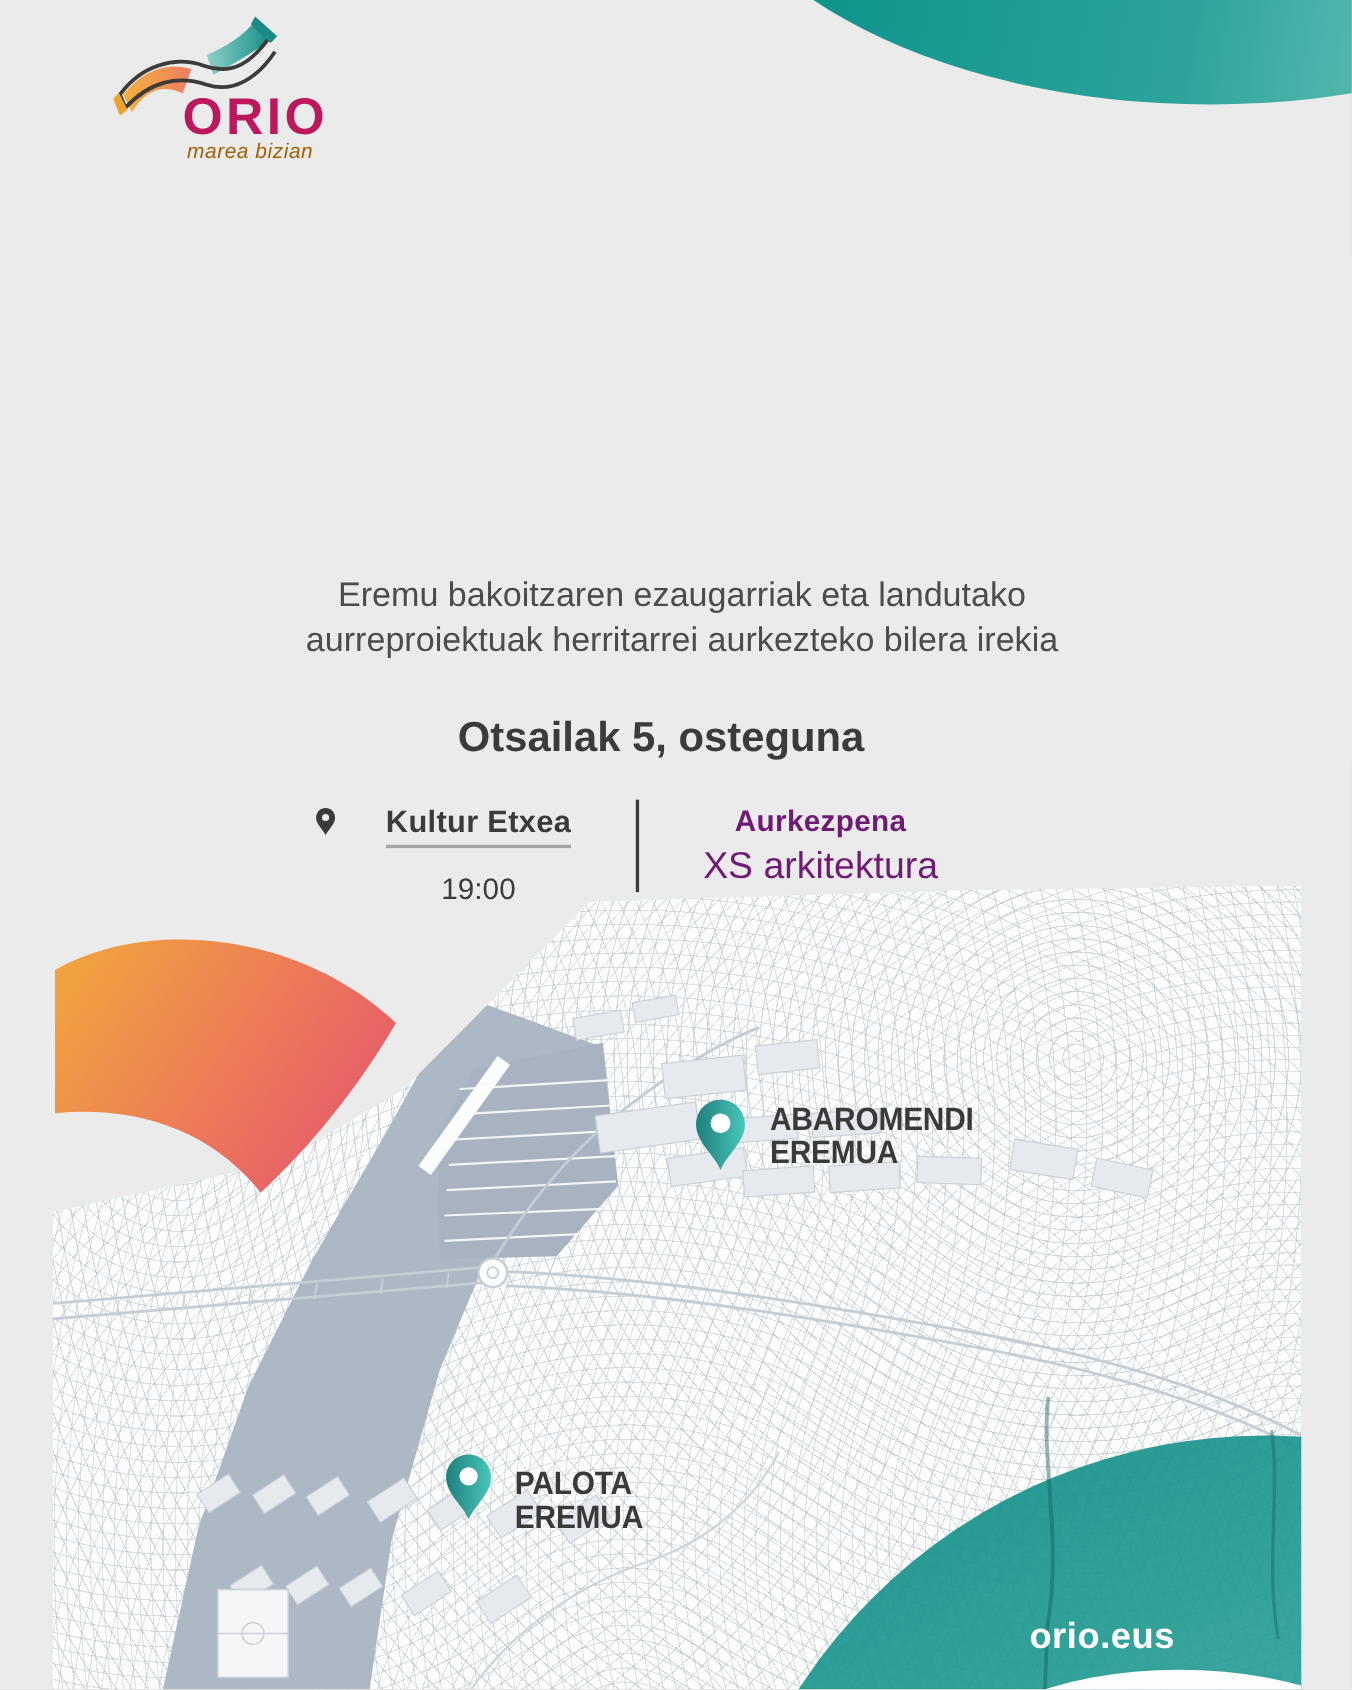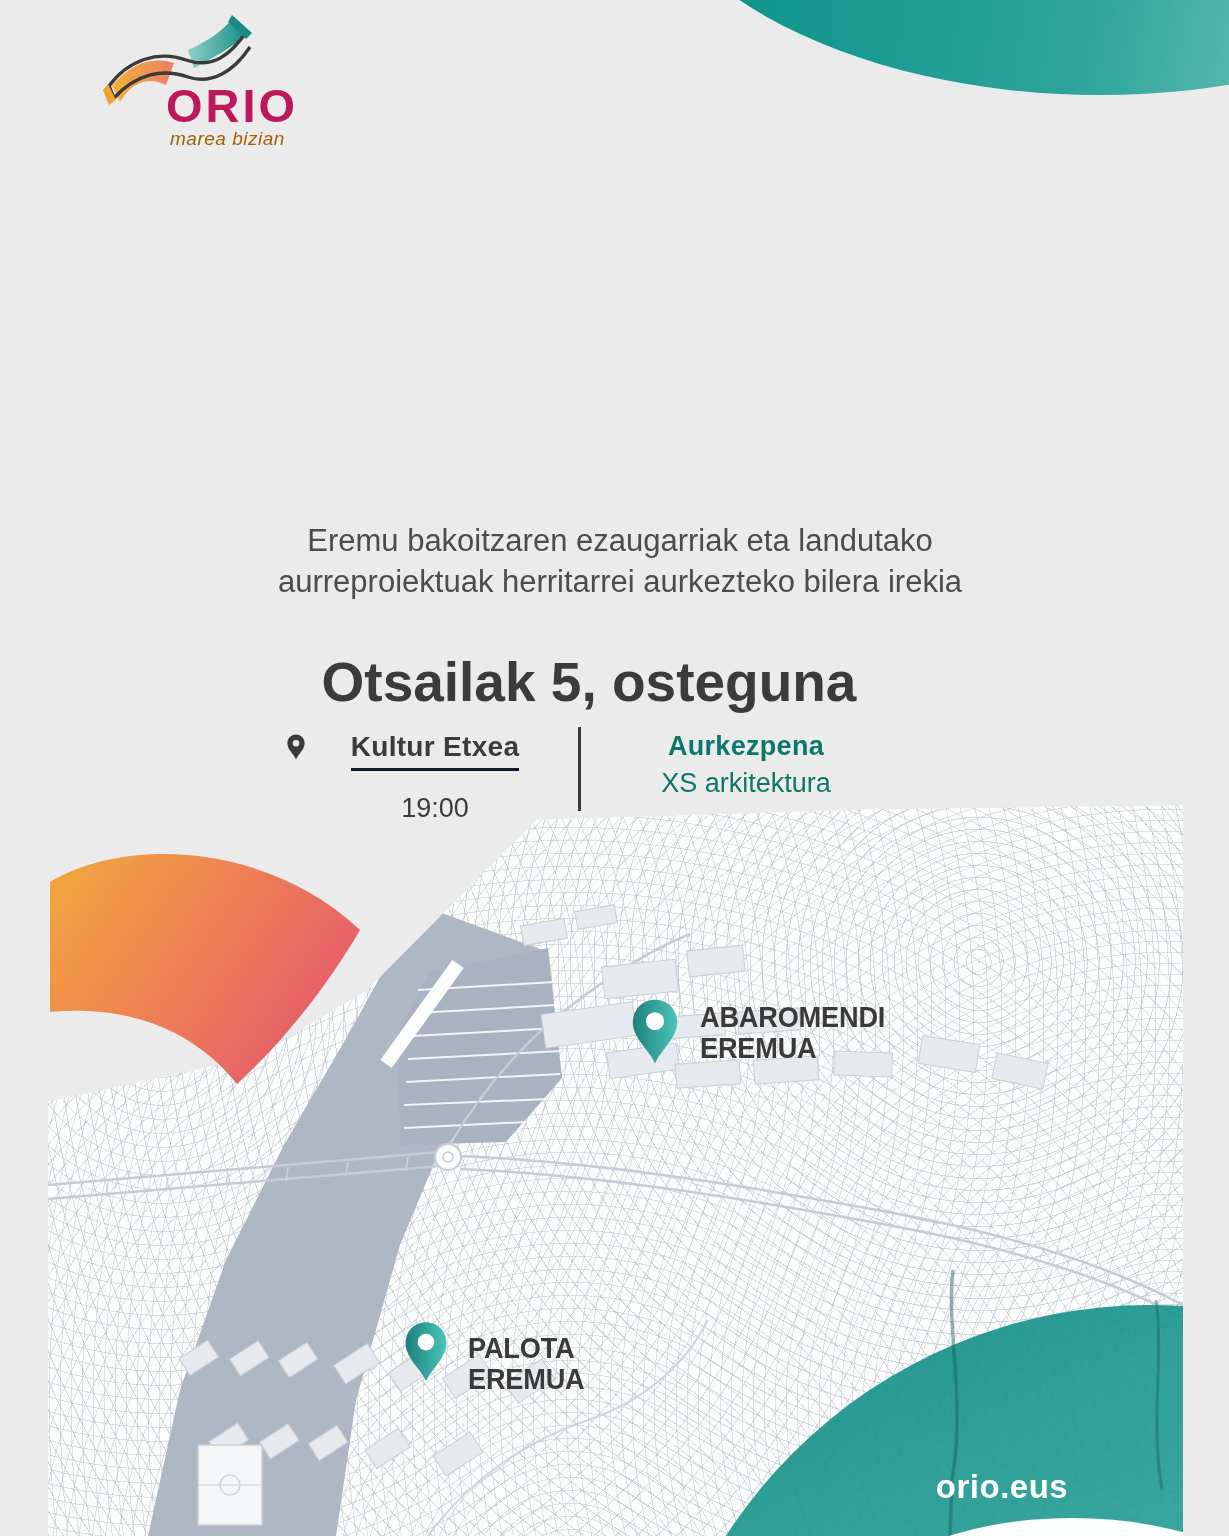--- a/index.html
+++ b/index.html
@@ -30,35 +30,35 @@
   .headline{
     position:absolute; left:0; top:212px; width:1194px; text-align:center;
     color:#413f3d; font-weight:700; font-size:90px; line-height:94px; letter-spacing:2px;
   }
   .headline span{display:block; transform:scale(1,1.08);}
   .subtitle{
     position:absolute; left:0; top:520px; width:1240px; text-align:center;
     color:#4c4c4a; font-weight:300; font-size:31px; line-height:41px;
   }
   .event-date{
-    position:absolute; left:3px; top:650px; width:1172px; text-align:center;
-    color:#3d3b39; font-weight:700; font-size:55px;
+    position:absolute; left:15px; top:650px; width:1172px; text-align:center;
+    color:#3d3b39; font-weight:700; font-size:38px;
   }
   
   .venue{position:absolute; left:320px; top:731px; width:230px; text-align:center; color:#3d3b39;}
   .venue-name{
     display:inline-block; font-size:28px; font-weight:700;
-    border-bottom:3px solid #0f172a; padding-bottom:5px; letter-spacing:.3px;
+    border-bottom:3px solid #a3a3a3; padding-bottom:5px; letter-spacing:.3px;
   }
   .venue-pin{position:absolute; left:-34px; top:3px;}
   .venue-time{margin-top:22px; font-size:27px; font-weight:400;}
   .info-divider{position:absolute; left:578px; top:727px; width:2.5px; height:84px; background:#3d3b39;}
-  .presenter{position:absolute; left:633px; top:731px; width:226px; text-align:center; color:#0f766e;}
+  .presenter{position:absolute; left:633px; top:731px; width:226px; text-align:center; color:#701a75;}
   .presenter-label{font-size:27px; font-weight:700; letter-spacing:.3px;}
-  .presenter-name{margin-top:6px; font-size:27px; font-weight:400;}
+  .presenter-name{margin-top:6px; font-size:34px; font-weight:400;}
   
   .map-band{
     position:absolute; left:48px; top:800px; width:1135px; height:736px;
     overflow:hidden;
   }
   .map-clip{
     position:absolute; inset:0;
     clip-path:polygon(0% 41%,18% 35%,28% 26%,43% 2.7%,72% 1.3%,100% 0.7%,100% 100%,0% 100%);
   }
   .map-terrain{

